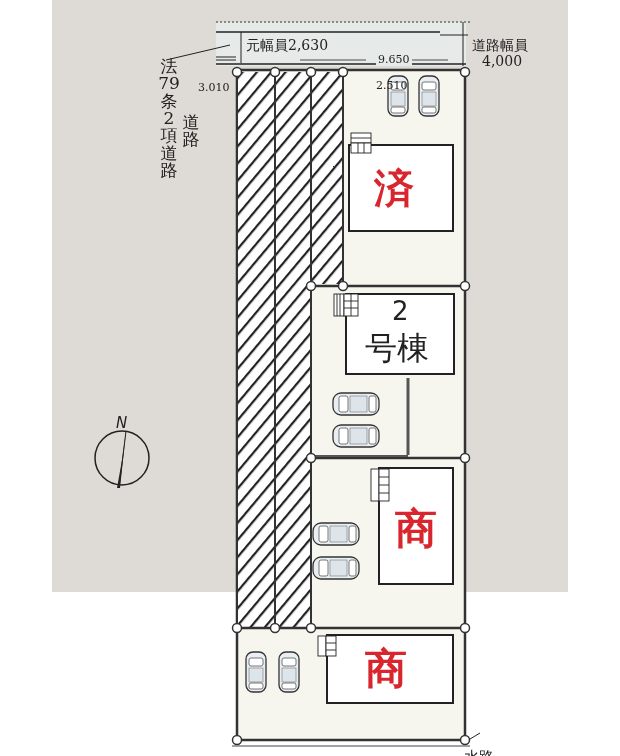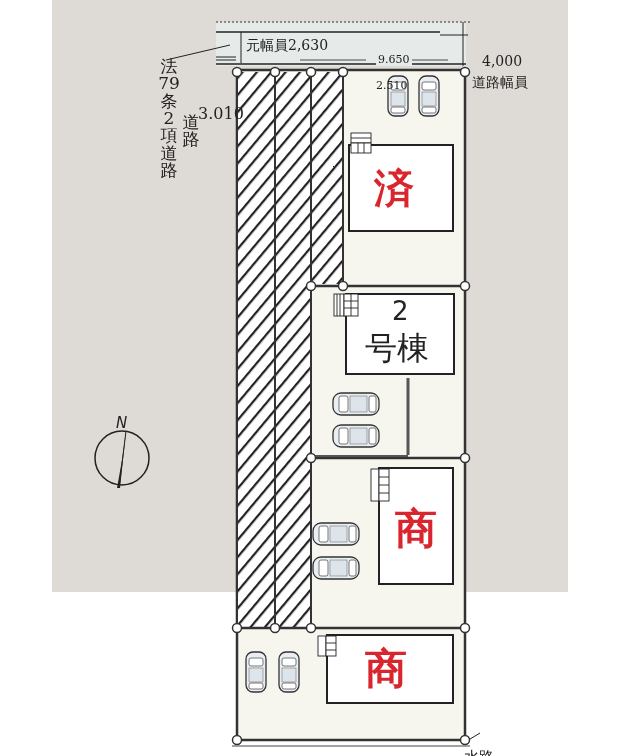--- a/index.html
+++ b/index.html
@@ -138,24 +138,24 @@
     </g>
 
     <g transform="translate(122,458)">
       <circle r="27" fill="none" stroke="#222" stroke-width="1.5"></circle>
       <polygon points="4,-27 0,2 -5,30 -2,30" fill="#222"></polygon>
       <line x1="4" y1="-27" x2="-3" y2="30" stroke="#222" stroke-width="1"></line>
     </g>
   </svg>
 
   <div class="txt" style="left:194px;top:38px;font-size:14px;">元幅員2,630</div>
-  <div class="txt" style="left:420px;top:38px;font-size:14px;margin-top:37px;">道路幅員</div>
+  <div class="txt" style="left:420px;top:38px;font-size:14px;">道路幅員</div>
   <div class="txt" style="left:430px;top:54px;font-size:14px;">4,000</div>
   <div class="txt" style="left:315px;top:54px;font-size:11px;background:#e6ebe9;padding:0 2px;margin-left:9px;">9.650</div>
-  <div class="txt" style="left:146px;top:106px;font-size:16px;">3.010</div>
+  <div class="txt" style="left:146px;top:82px;font-size:11px;">3.010</div>
   <div class="txt" style="left:293px;top:80px;font-size:11px;margin-left:31px;">2.510</div>
 
   <div class="vtxt" style="left:106px;top:58px;font-size:17px;width:22px;">
     <div>法</div>
     <div>79</div>
     <div>条</div>
     <div>2</div>
     <div>項</div>
     <div>道</div>
     <div>路</div>

